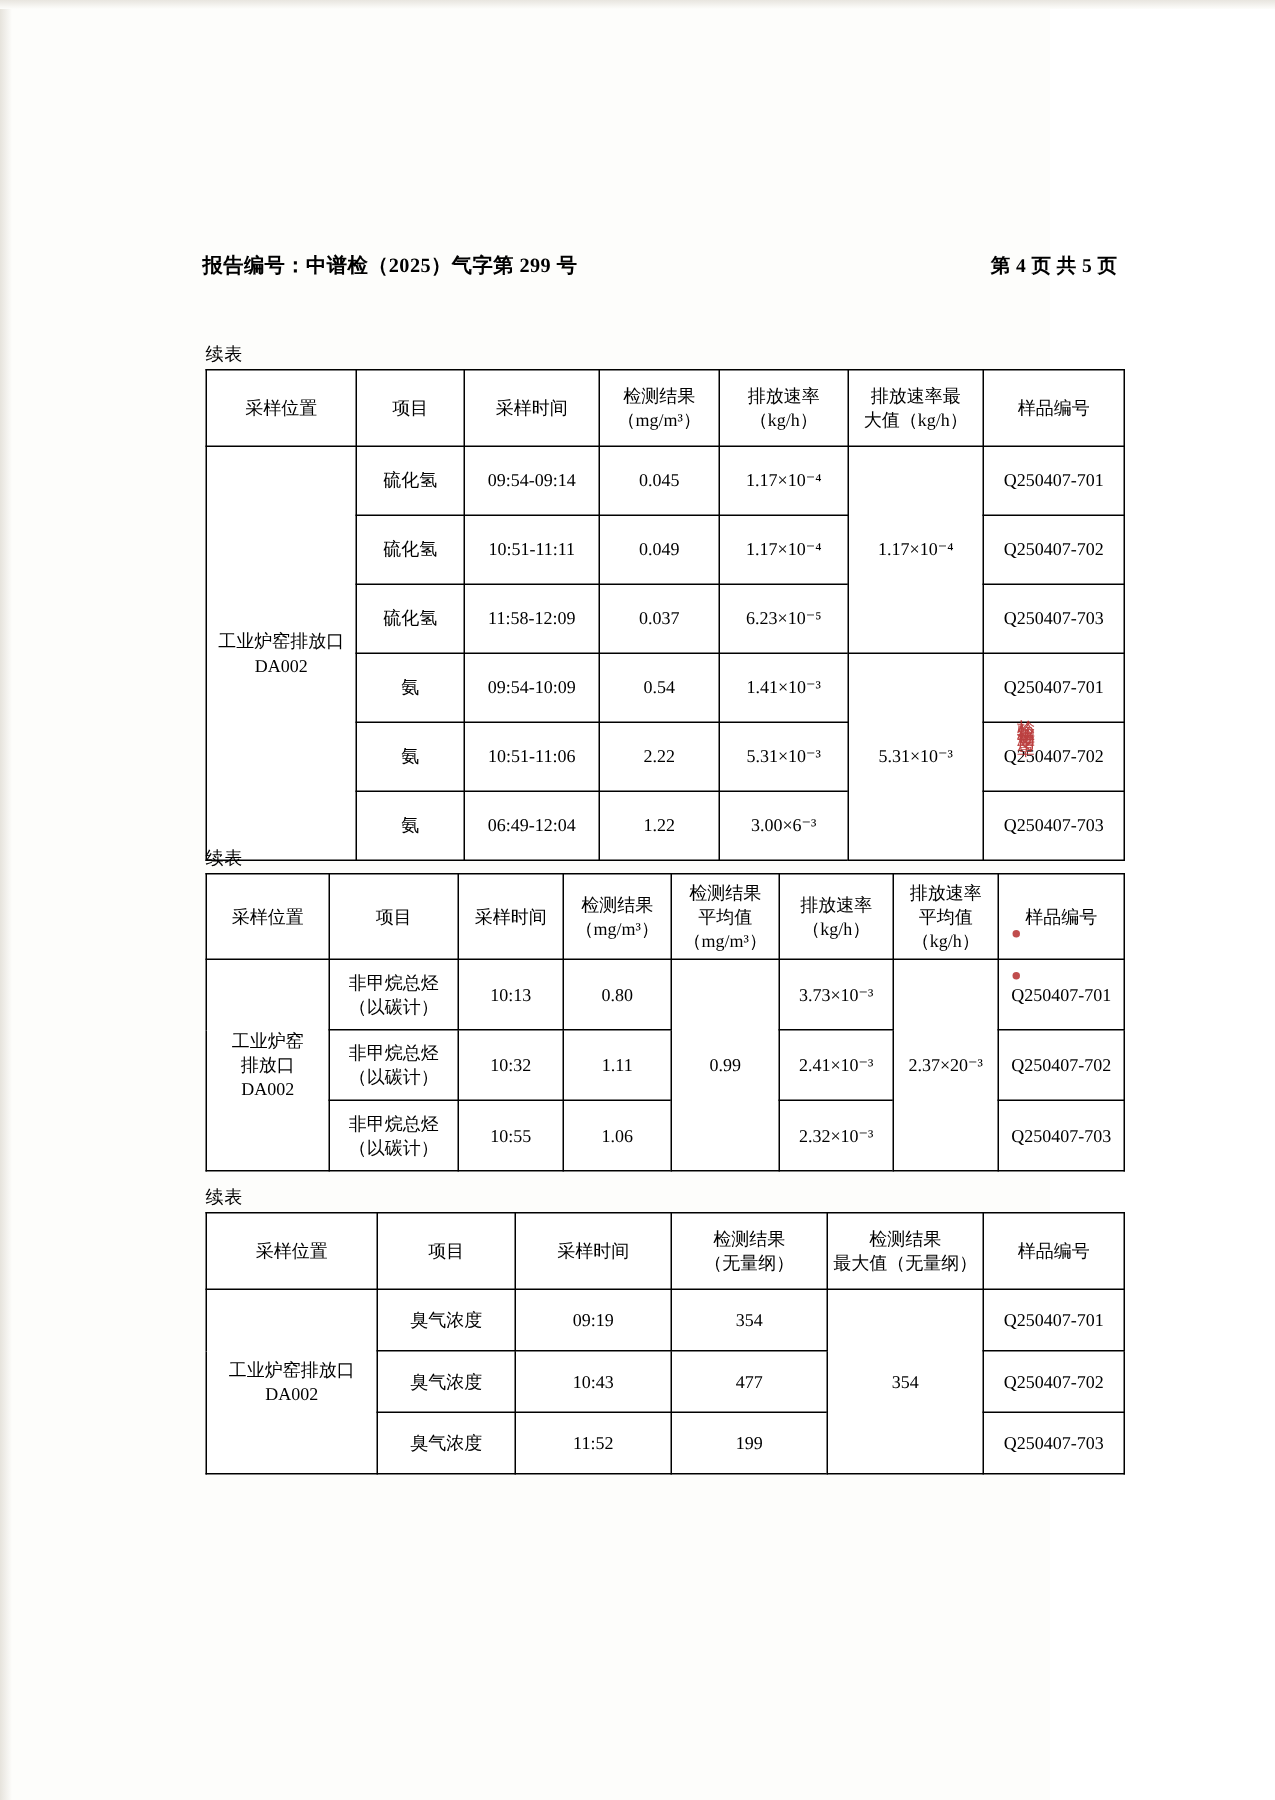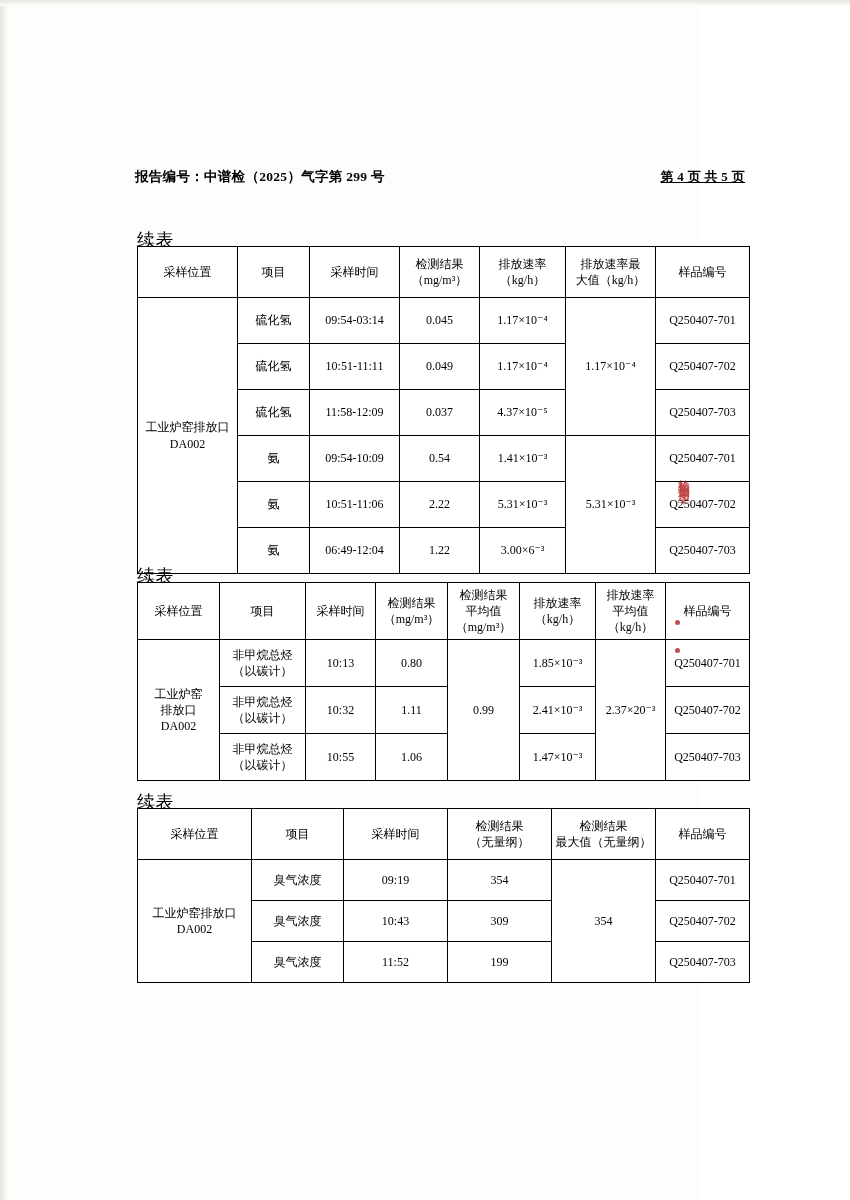--- a/index.html
+++ b/index.html
@@ -41,25 +41,25 @@
     top: 168px;
     width: 610px;
     display: flex;
     justify-content: space-between;
     align-items: baseline;
     font-size: 13.5px;
     font-weight: bold;
     letter-spacing: 0.3px;
   }
   .header-left { white-space: nowrap; }
-  .header-right { white-space: nowrap; font-size: 13px; text-decoration: underline; }
+  .header-right { white-space: nowrap; font-size: 13px; }
 
   .cont-label {
     position: absolute;
-    font-size: 18px;
+    font-size: 12px;
     letter-spacing: 0.5px;
   }
   #cont1 { left: 137px; top: 228px; }
   #cont2 { left: 137px; top: 564px; }
   #cont3 { left: 137px; top: 790px; }
 
   table.dt {
     position: absolute;
     border-collapse: collapse;
     table-layout: fixed;
@@ -168,38 +168,38 @@
         <td class="two-line">
           <div>排放速率最</div>
           <div>大值（kg/h）</div>
         </td>
         <td>样品编号</td>
       </tr>
 
       <tr>
         <td rowspan="6">工业炉窑排放口 DA002</td>
         <td>硫化氢</td>
-        <td>09:54-03:14</td>
+        <td>09:54-09:14</td>
         <td>0.045</td>
         <td>1.17×10⁻⁴</td>
         <td rowspan="3">1.17×10⁻⁴</td>
         <td>Q250407-701</td>
       </tr>
       <tr>
         <td>硫化氢</td>
         <td>10:51-11:11</td>
         <td>0.049</td>
         <td>1.17×10⁻⁴</td>
         <td>Q250407-702</td>
       </tr>
       <tr>
         <td>硫化氢</td>
         <td>11:58-12:09</td>
         <td>0.037</td>
-        <td>4.37×10⁻⁵</td>
+        <td>6.23×10⁻⁵</td>
         <td>Q250407-703</td>
       </tr>
       <tr>
         <td>氨</td>
         <td>09:54-10:09</td>
         <td>0.54</td>
         <td>1.41×10⁻³</td>
         <td rowspan="3">5.31×10⁻³</td>
         <td>Q250407-701</td>
       </tr>
@@ -265,42 +265,42 @@
           <div>排放口</div>
           <div>DA002</div>
         </td>
         <td class="two-line">
           <div>非甲烷总烃</div>
           <div>（以碳计）</div>
         </td>
         <td>10:13</td>
         <td>0.80</td>
         <td rowspan="3">0.99</td>
-        <td>1.85×10⁻³</td>
+        <td>3.73×10⁻³</td>
         <td rowspan="3">2.37×20⁻³</td>
         <td>Q250407-701</td>
       </tr>
       <tr>
         <td class="two-line">
           <div>非甲烷总烃</div>
           <div>（以碳计）</div>
         </td>
         <td>10:32</td>
         <td>1.11</td>
         <td>2.41×10⁻³</td>
         <td>Q250407-702</td>
       </tr>
       <tr>
         <td class="two-line">
           <div>非甲烷总烃</div>
           <div>（以碳计）</div>
         </td>
         <td>10:55</td>
         <td>1.06</td>
-        <td>1.47×10⁻³</td>
+        <td>2.32×10⁻³</td>
         <td>Q250407-703</td>
       </tr>
     </tbody>
   </table>
 
   <div class="cont-label" id="cont3">续表</div>
 
   <table class="dt" id="table3">
     <colgroup>
       <col style="width:114px">
@@ -329,21 +329,21 @@
         <td rowspan="3">工业炉窑排放口 DA002</td>
         <td>臭气浓度</td>
         <td>09:19</td>
         <td>354</td>
         <td rowspan="3">354</td>
         <td>Q250407-701</td>
       </tr>
       <tr>
         <td>臭气浓度</td>
         <td>10:43</td>
-        <td>309</td>
+        <td>477</td>
         <td>Q250407-702</td>
       </tr>
       <tr>
         <td>臭气浓度</td>
         <td>11:52</td>
         <td>199</td>
         <td>Q250407-703</td>
       </tr>
     </tbody>
   </table>

